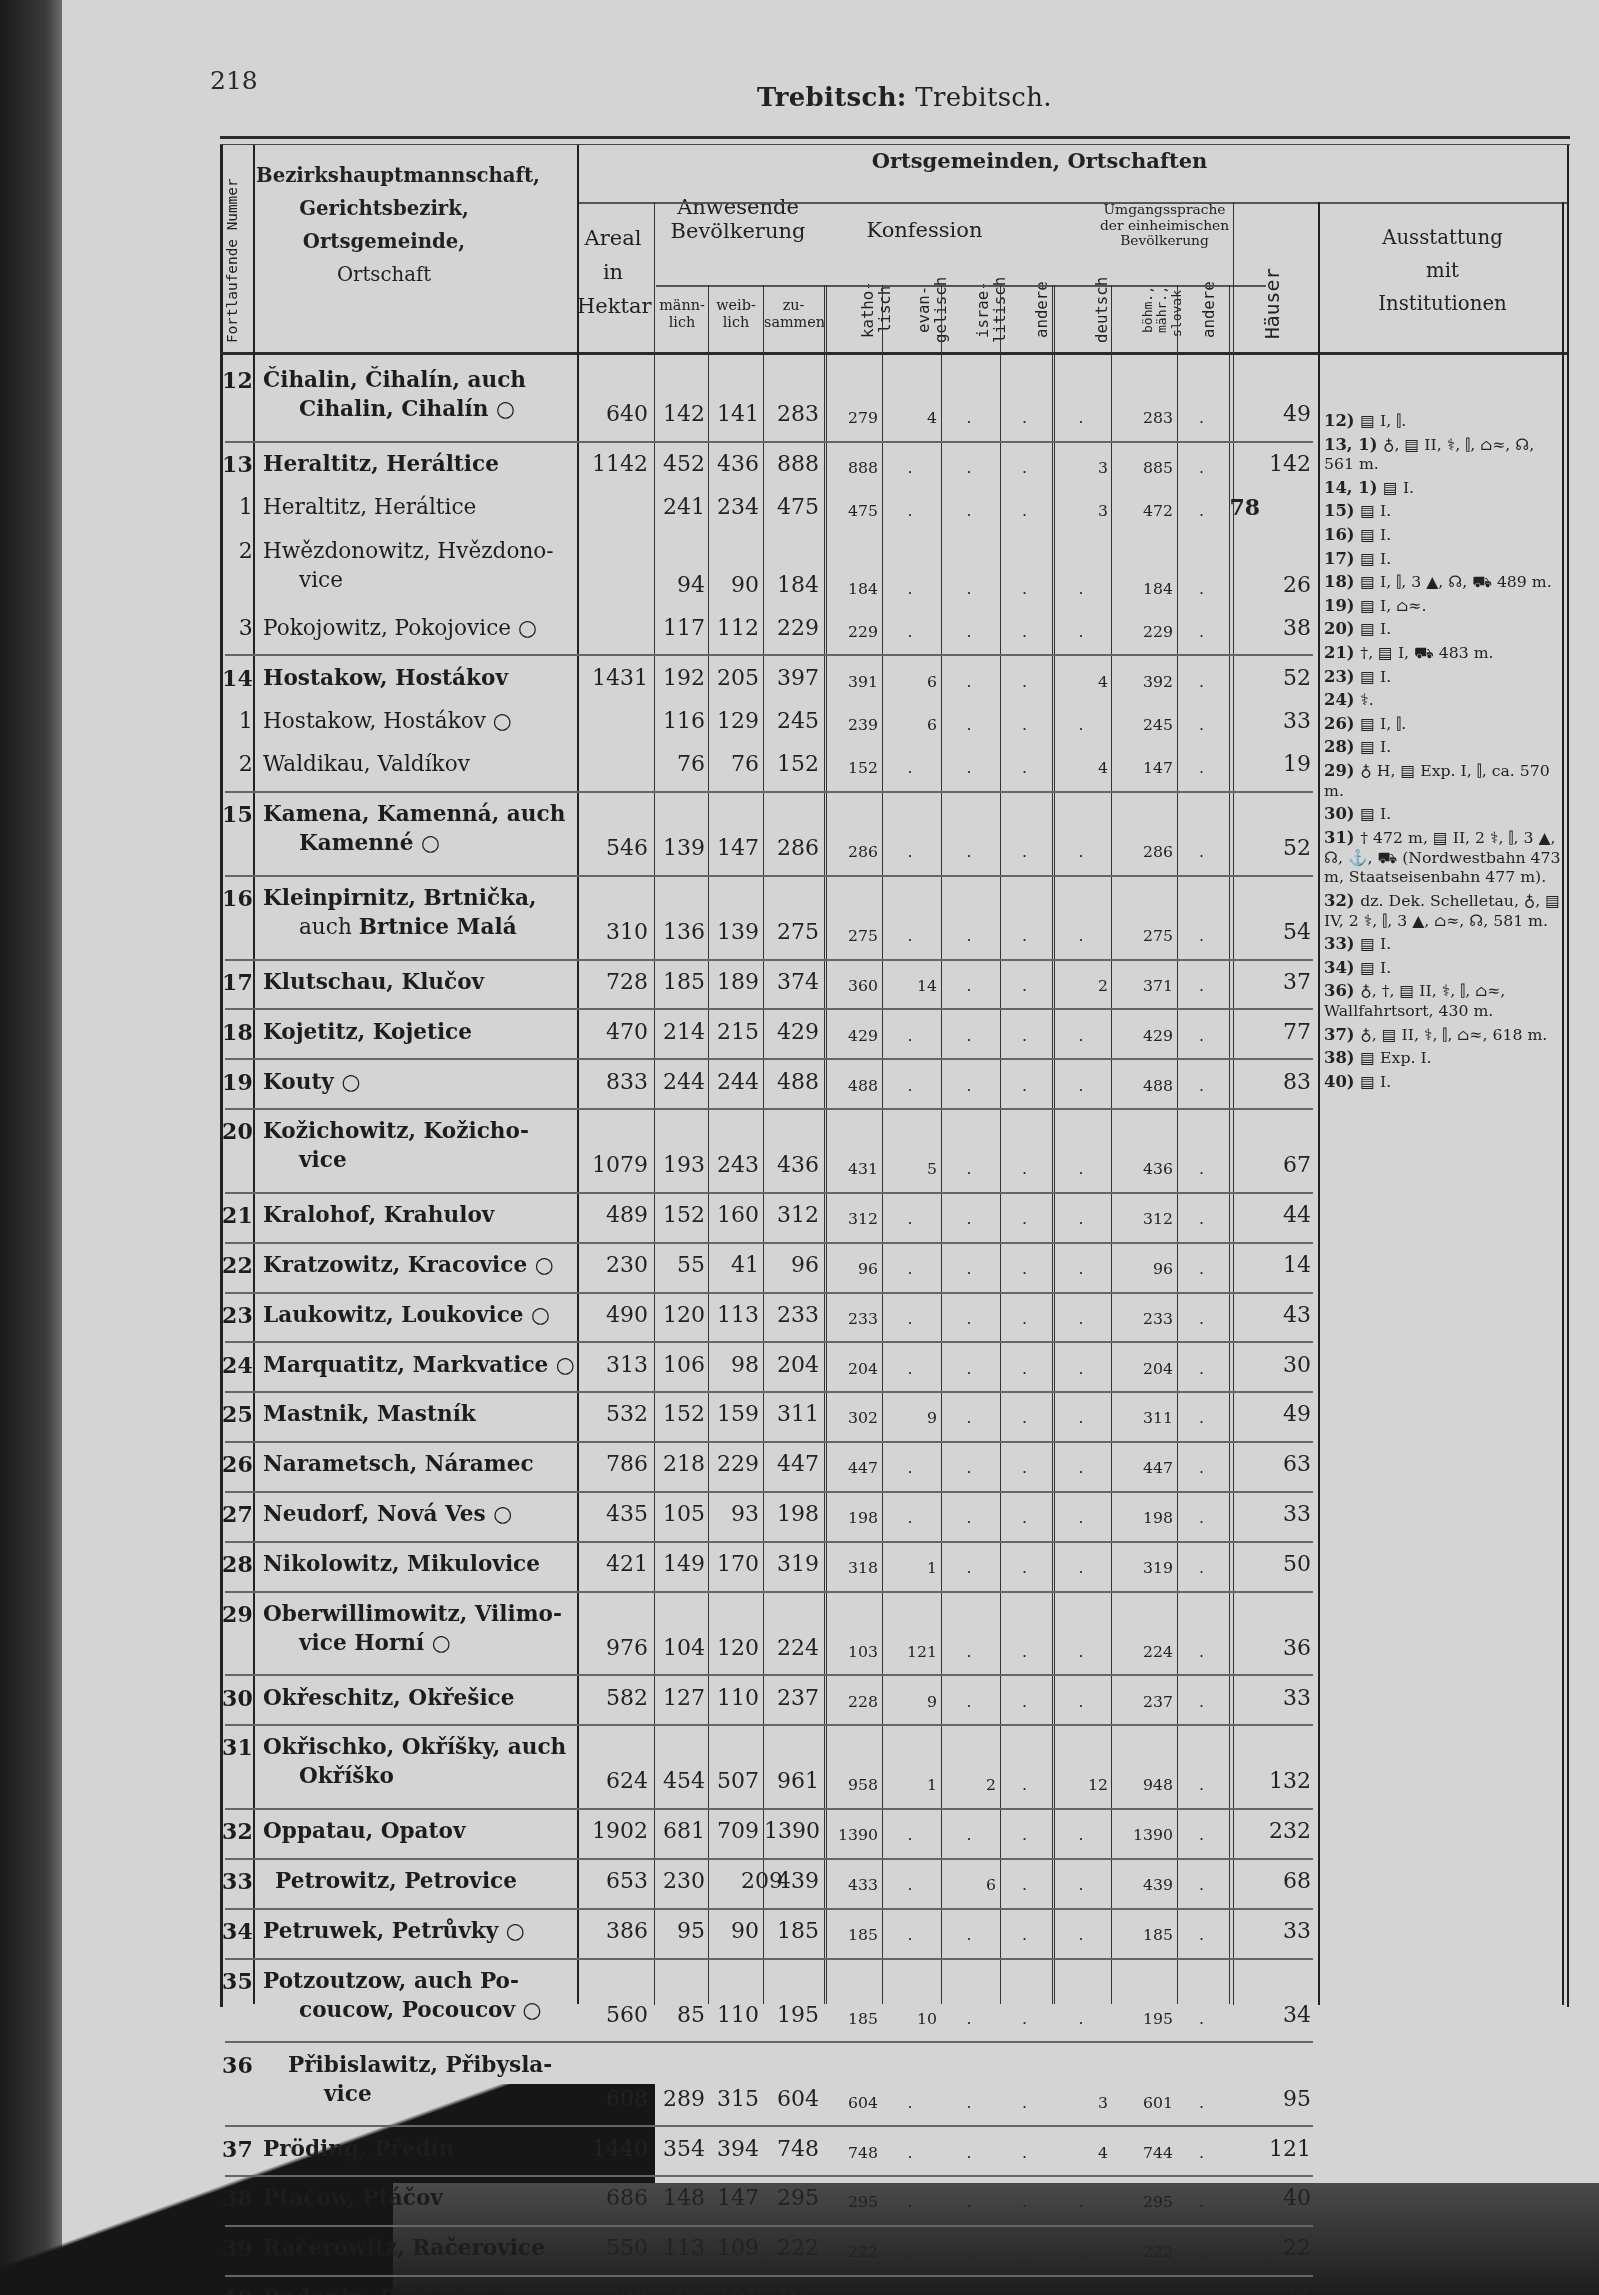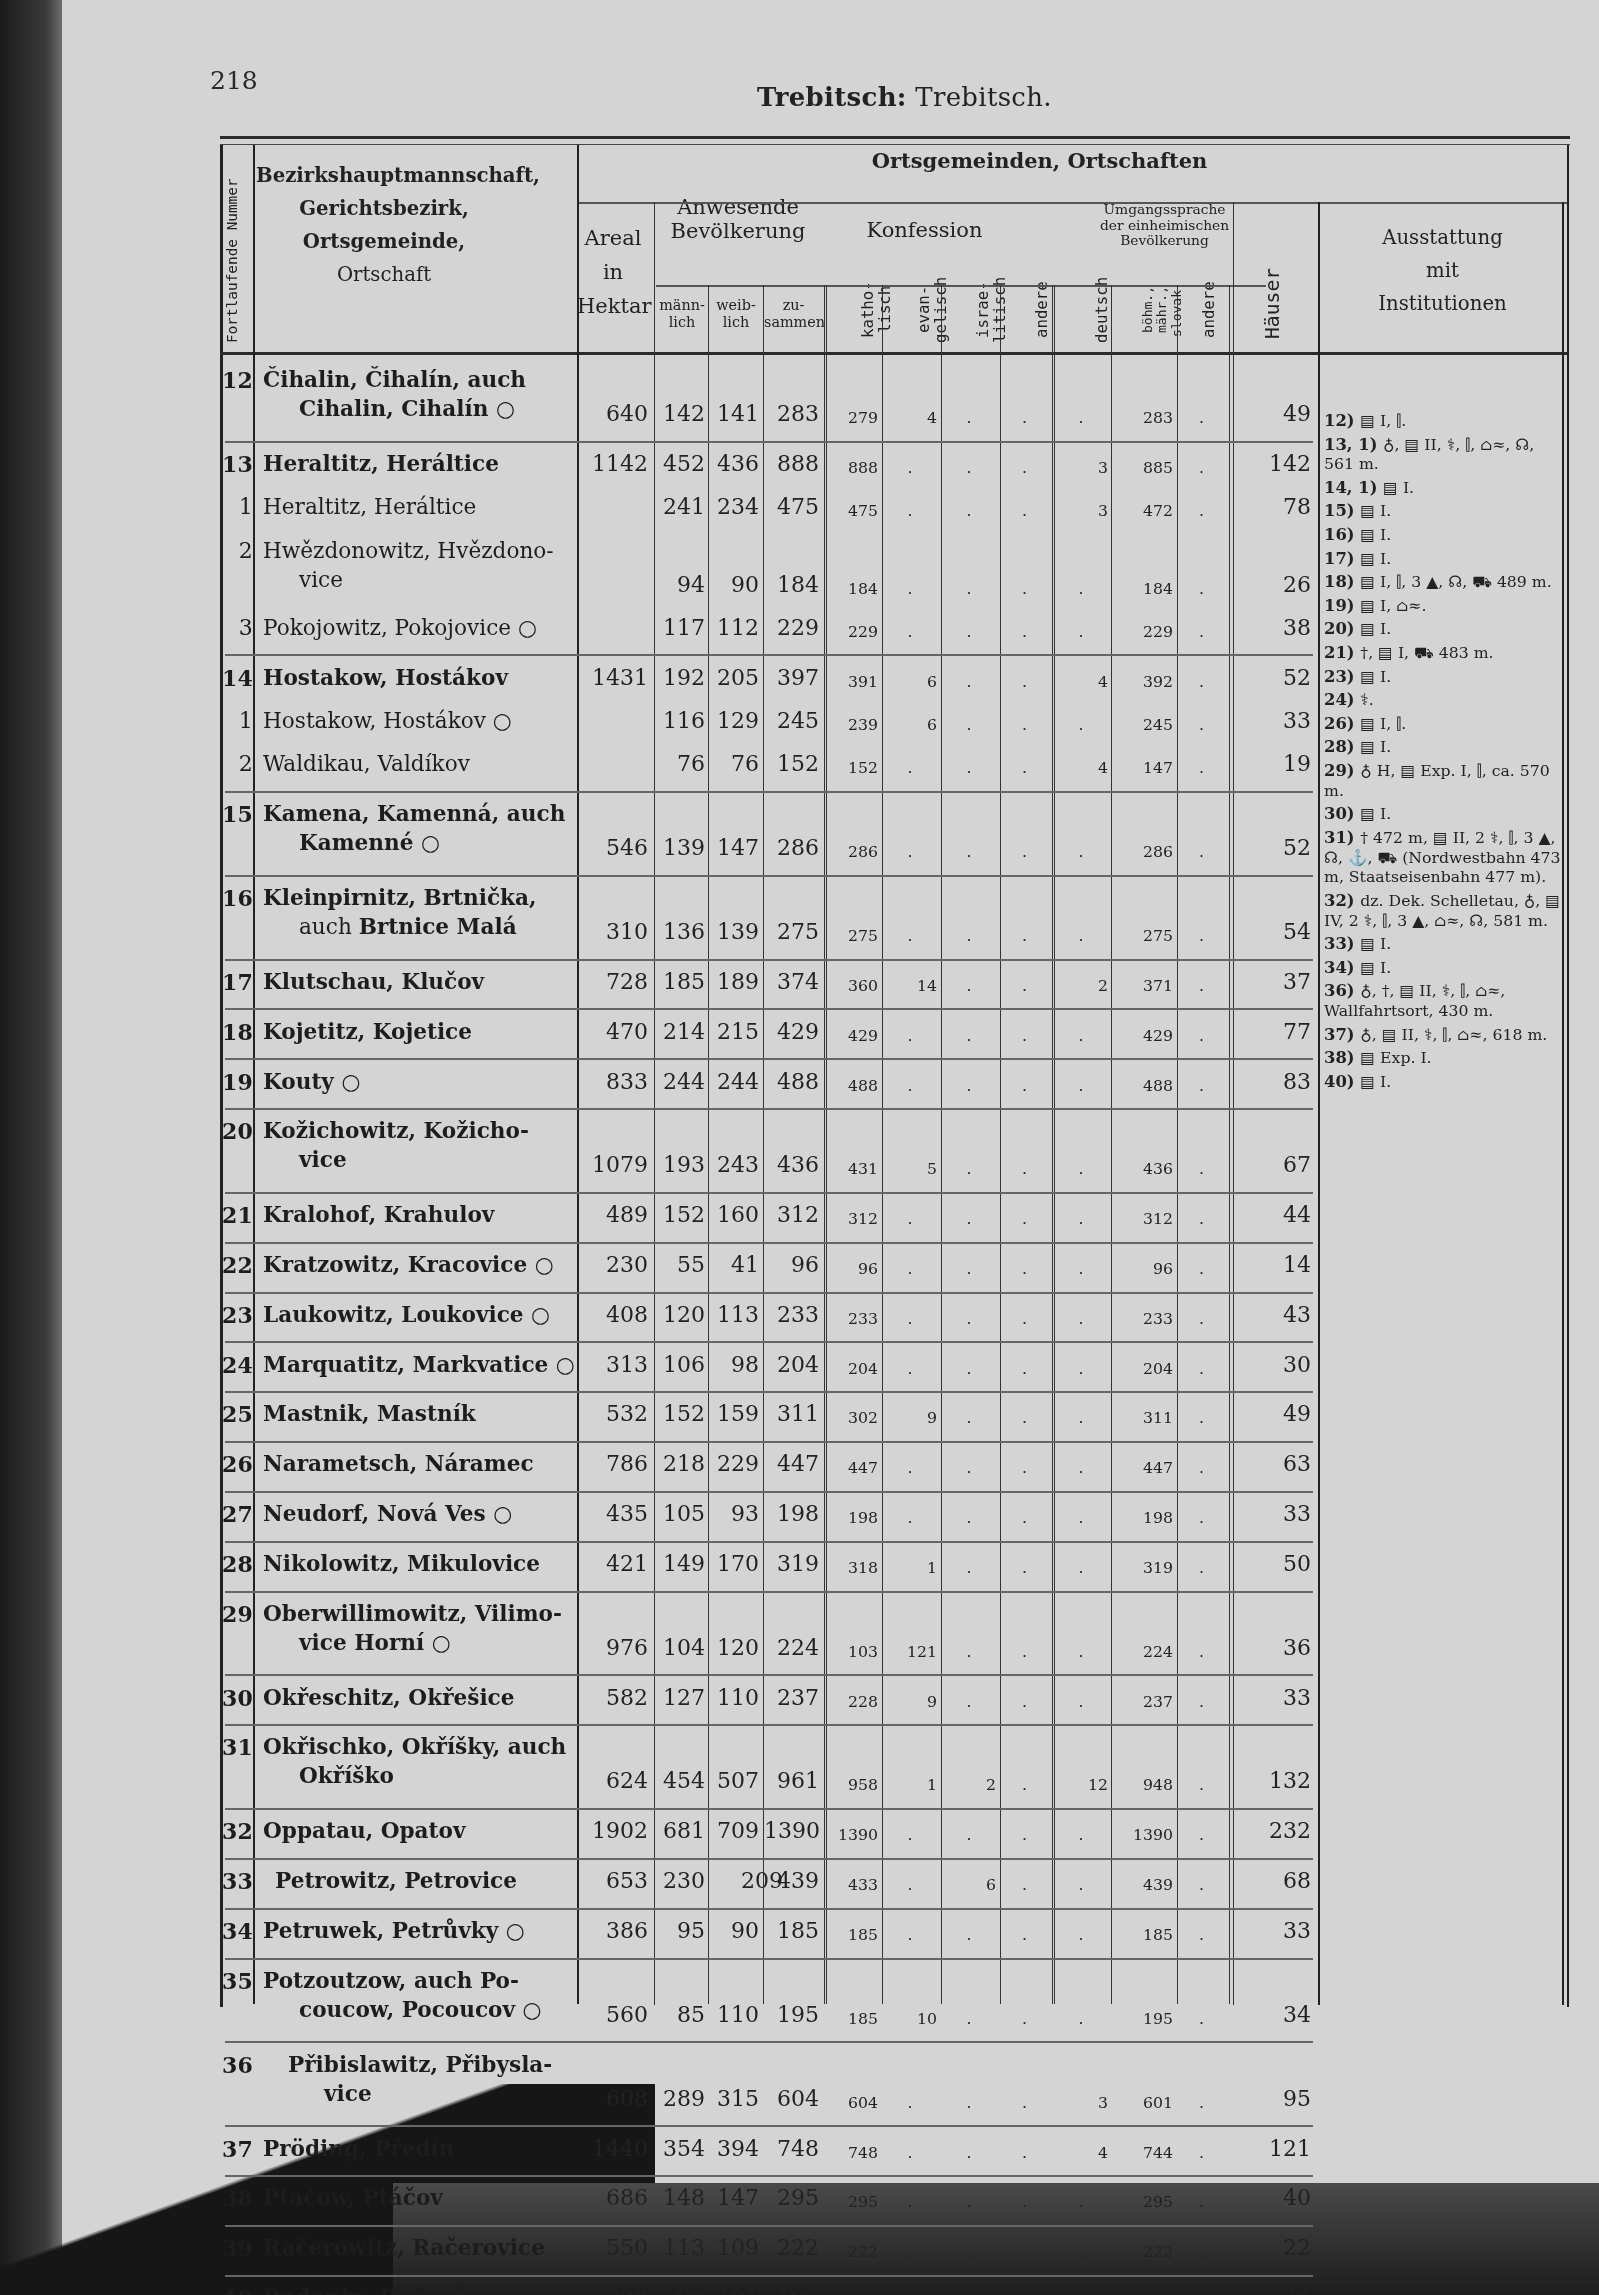--- a/index.html
+++ b/index.html
@@ -170,21 +170,21 @@
         <div class="cell" style="left: 436px; width: 49px; top: 5.2px;">241</div>
         <div class="cell" style="left: 490px; width: 49px; top: 5.2px;">234</div>
         <div class="cell" style="left: 544px; width: 55px; top: 5.2px;">475</div>
         <div class="cell small" style="left: 606px; width: 52px; top: 11.8px;">475</div>
         <div class="cell small" style="left: 663px; width: 54px; top: 11.8px; text-align: center;">.</div>
         <div class="cell small" style="left: 722px; width: 54px; top: 11.8px; text-align: center;">.</div>
         <div class="cell small" style="left: 781px; width: 47px; top: 11.8px; text-align: center;">.</div>
         <div class="cell small" style="left: 834px; width: 54px; top: 11.8px;">3</div>
         <div class="cell small" style="left: 893px; width: 60px; top: 11.8px;">472</div>
         <div class="cell small" style="left: 958px; width: 47px; top: 11.8px; text-align: center;">.</div>
-        <div class="cell" style="left: 1013px; width: 78px; top: 5.2px;">78</div>
+        <div class="cell" style="left: 962px; width: 78px; top: 5.2px; font-weight: bold;">78</div>
       </div>
       <div class="row" style="top: 397px; height: 77px;">
         <div class="num sub" style="left: -3.3px; top: 5.2px;">2</div>
         <div class="name" style="left: 43px; top: 2.6px;">
           <span style="display: block; font-weight: normal;">Hwězdonowitz, Hvězdono-</span>
           <span class="indent" style="display: block;">vice</span>
         </div>
         <div class="cell" style="left: 357px; width: 71px; top: 39px;"></div>
         <div class="cell" style="left: 436px; width: 49px; top: 39px;">94</div>
         <div class="cell" style="left: 490px; width: 49px; top: 39px;">90</div>
@@ -425,21 +425,21 @@
         <div class="cell small" style="left: 893px; width: 60px; top: 11.8px;">96</div>
         <div class="cell small" style="left: 958px; width: 47px; top: 11.8px; text-align: center;">.</div>
         <div class="cell" style="left: 1013px; width: 78px; top: 5.2px;">14</div>
       </div>
       <div class="row-sep" style="left: 5.2px; width: 1088px; top: 1156px;"></div>
       <div class="row" style="top: 1161px; height: 43px;">
         <div class="num" style="left: -3.3px; top: 5.2px;">23</div>
         <div class="name bold" style="left: 43px; top: 2.6px;">
           <span style="display: block;">Laukowitz, Loukovice ○</span>
         </div>
-        <div class="cell" style="left: 357px; width: 71px; top: 5.2px;">408</div>
+        <div class="cell" style="left: 357px; width: 71px; top: 5.2px;">490</div>
         <div class="cell" style="left: 436px; width: 49px; top: 5.2px;">120</div>
         <div class="cell" style="left: 490px; width: 49px; top: 5.2px;">113</div>
         <div class="cell" style="left: 544px; width: 55px; top: 5.2px;">233</div>
         <div class="cell small" style="left: 606px; width: 52px; top: 11.8px;">233</div>
         <div class="cell small" style="left: 663px; width: 54px; top: 11.8px; text-align: center;">.</div>
         <div class="cell small" style="left: 722px; width: 54px; top: 11.8px; text-align: center;">.</div>
         <div class="cell small" style="left: 781px; width: 47px; top: 11.8px; text-align: center;">.</div>
         <div class="cell small" style="left: 834px; width: 54px; top: 11.8px; text-align: center;">.</div>
         <div class="cell small" style="left: 893px; width: 60px; top: 11.8px;">233</div>
         <div class="cell small" style="left: 958px; width: 47px; top: 11.8px; text-align: center;">.</div>

